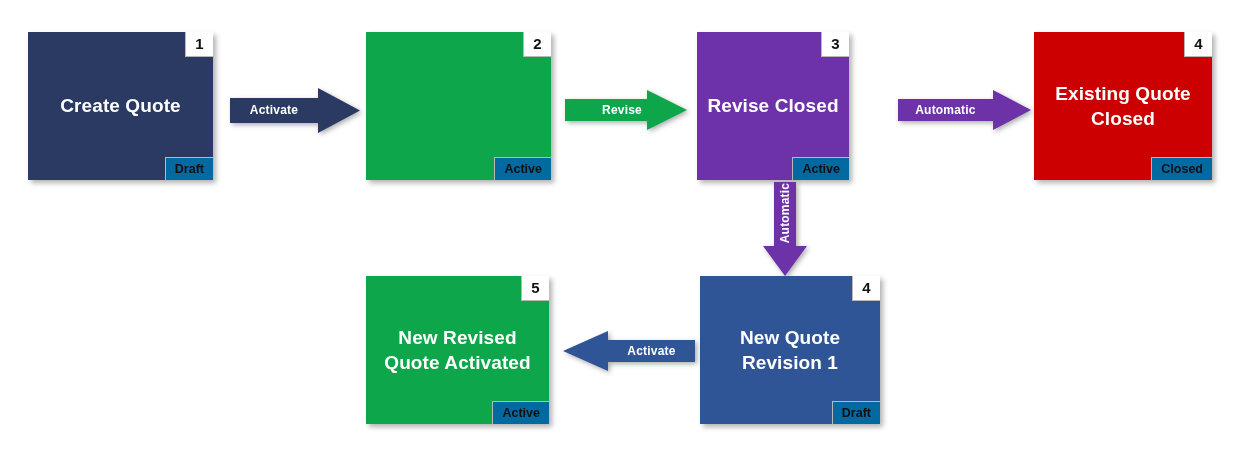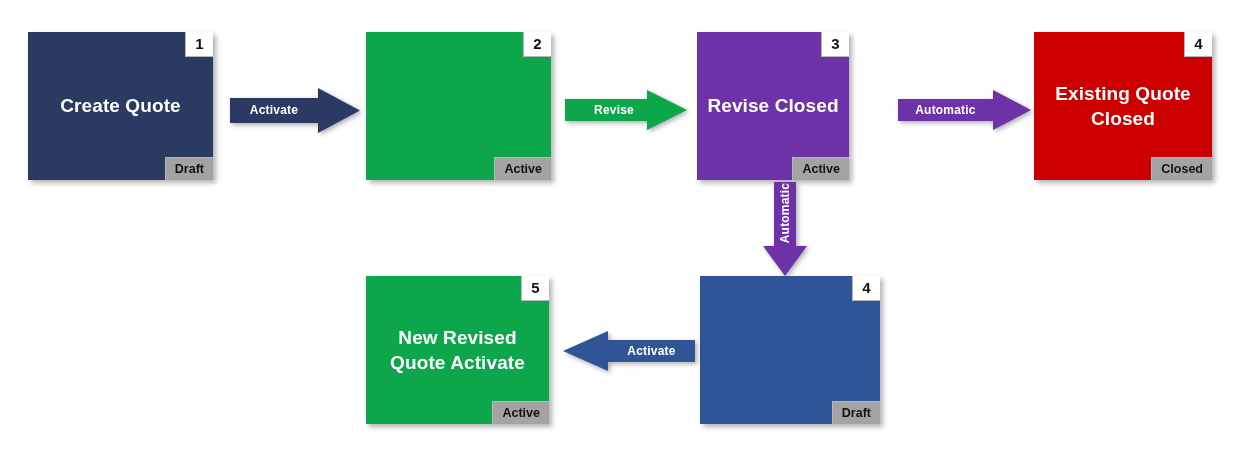--- a/index.html
+++ b/index.html
@@ -51,21 +51,21 @@
     border: 1px solid #b8b8b8;
     border-top: none;
     border-right: none;
     min-width: 13px;
     text-align: center;
   }
   .node-status {
     position: absolute;
     bottom: 0;
     right: 0;
-    background: #a3a3a3;
+    background: #0369a1;
     color: #111111;
     font-size: 12.5px;
     font-weight: bold;
     line-height: 1;
     padding: 5px 9px 5px 9px;
     border: 1px solid #b8b8b8;
     border-bottom: none;
     border-right: none;
   }
 
@@ -109,21 +109,21 @@
 
   <div class="node" style="left:366px; top:32px; width:185px; height:148px; background:#0ea64b;">
     <div class="node-number">2</div>
     <div class="node-status">Active</div>
   </div>
 
   <div class="arrow" style="left:565px; top:90px; width:122px; height:40px;">
     <svg width="122" height="40" viewBox="0 0 122 40">
       <polygon points="0,9 82,9 82,0 122,20 82,40 82,31 0,31" fill="#0ea64b"></polygon>
     </svg>
-    <div class="arrow-label" style="left:8px; top:13px; width:82px;">Revise</div>
+    <div class="arrow-label" style="left:16px; top:13px; width:82px;">Revise</div>
   </div>
 
   <div class="node" style="left:697px; top:32px; width:152px; height:148px; background:#6d32a8;">
     <div class="node-title">Revise Closed</div>
     <div class="node-number">3</div>
     <div class="node-status">Active</div>
   </div>
 
   <div class="arrow" style="left:898px; top:90px; width:133px; height:40px;">
     <svg width="133" height="40" viewBox="0 0 133 40">
@@ -140,31 +140,33 @@
   </div>
 
   <div class="arrow" style="left:763px; top:182px; width:44px; height:94px;">
     <svg width="44" height="94" viewBox="0 0 44 94">
       <polygon points="11,0 33,0 33,64 44,64 22,94 0,64 11,64" fill="#6d32a8"></polygon>
     </svg>
     <div class="arrow-label vertical" style="left:-11px; top:25px; width:66px; line-height:1;">Automatic</div>
   </div>
 
   <div class="node" style="left:700px; top:276px; width:180px; height:148px; background:#2f5597;">
+    <div class="node-title">New Quote
+Revision 1</div>
     <div class="node-number">4</div>
     <div class="node-status">Draft</div>
   </div>
 
   <div class="arrow" style="left:563px; top:331px; width:132px; height:40px;">
     <svg width="132" height="40" viewBox="0 0 132 40">
       <polygon points="132,9 45,9 45,0 0,20 45,40 45,31 132,31" fill="#2f5597"></polygon>
     </svg>
     <div class="arrow-label" style="left:45px; top:13px; width:87px;">Activate</div>
   </div>
 
   <div class="node" style="left:366px; top:276px; width:183px; height:148px; background:#0ea64b;">
     <div class="node-title">New Revised
-Quote Activate</div>
+Quote Activated</div>
     <div class="node-number">5</div>
     <div class="node-status">Active</div>
   </div>
 
 </div>
 
 </body></html>

